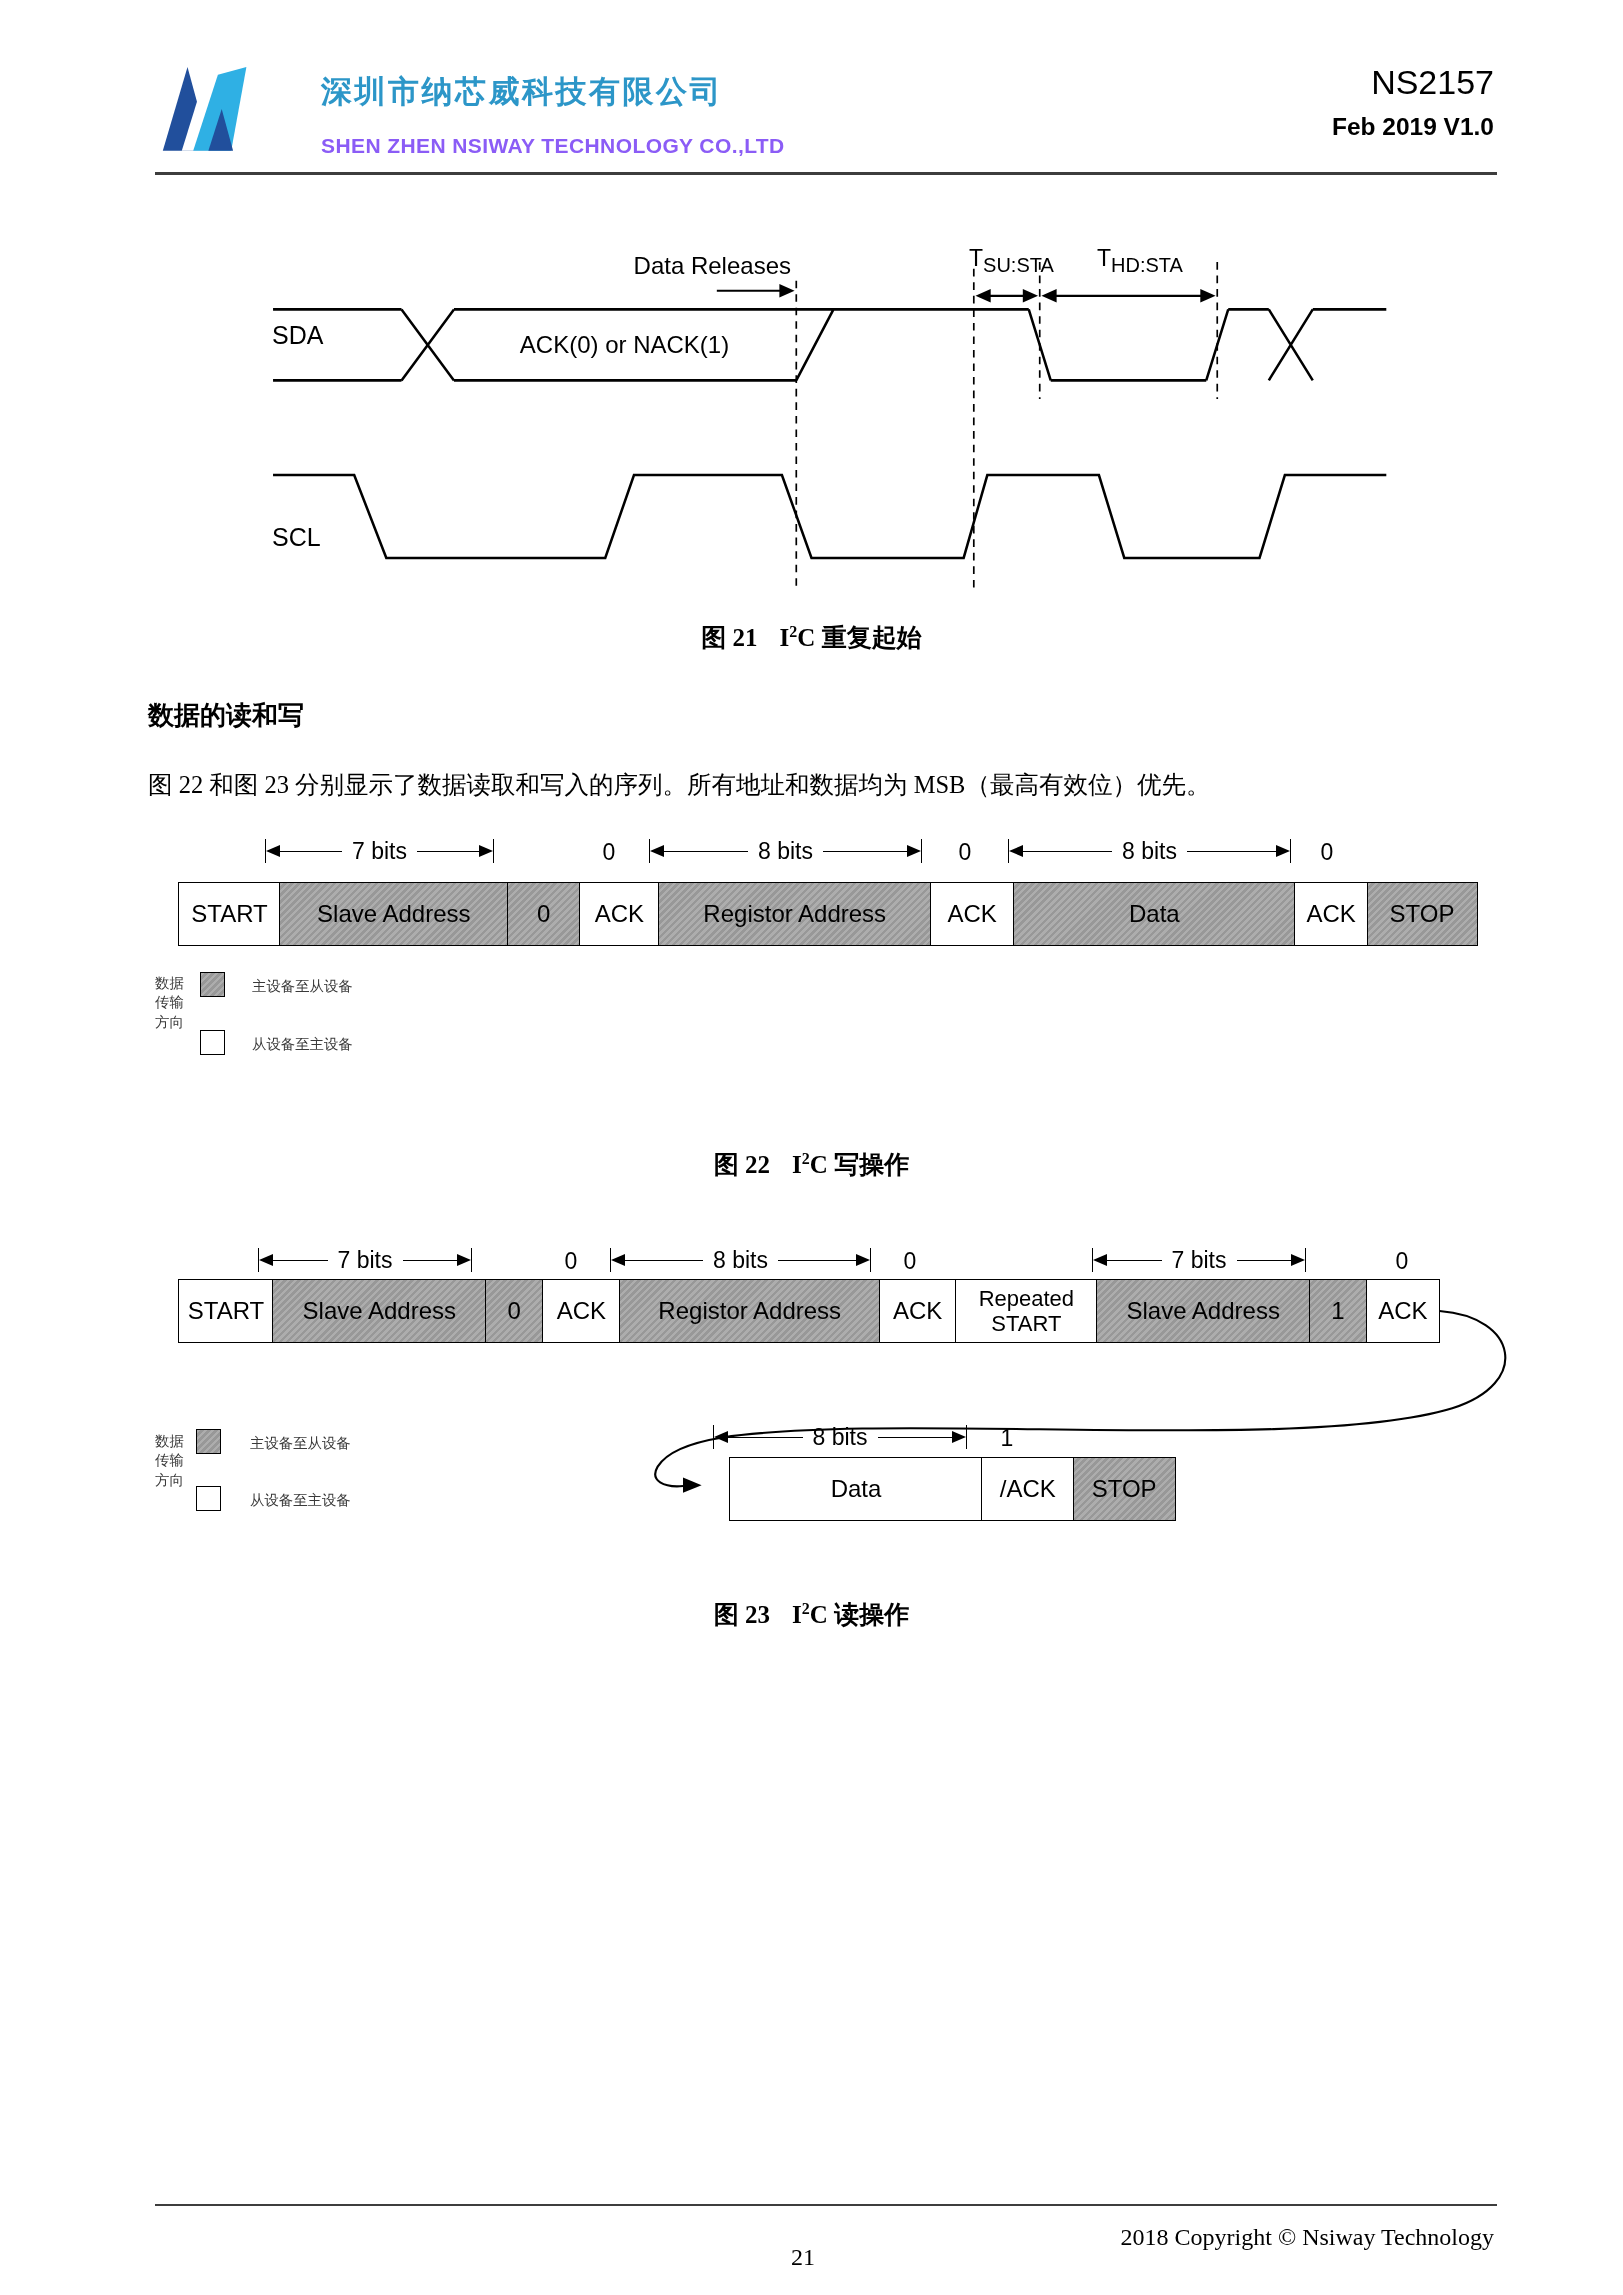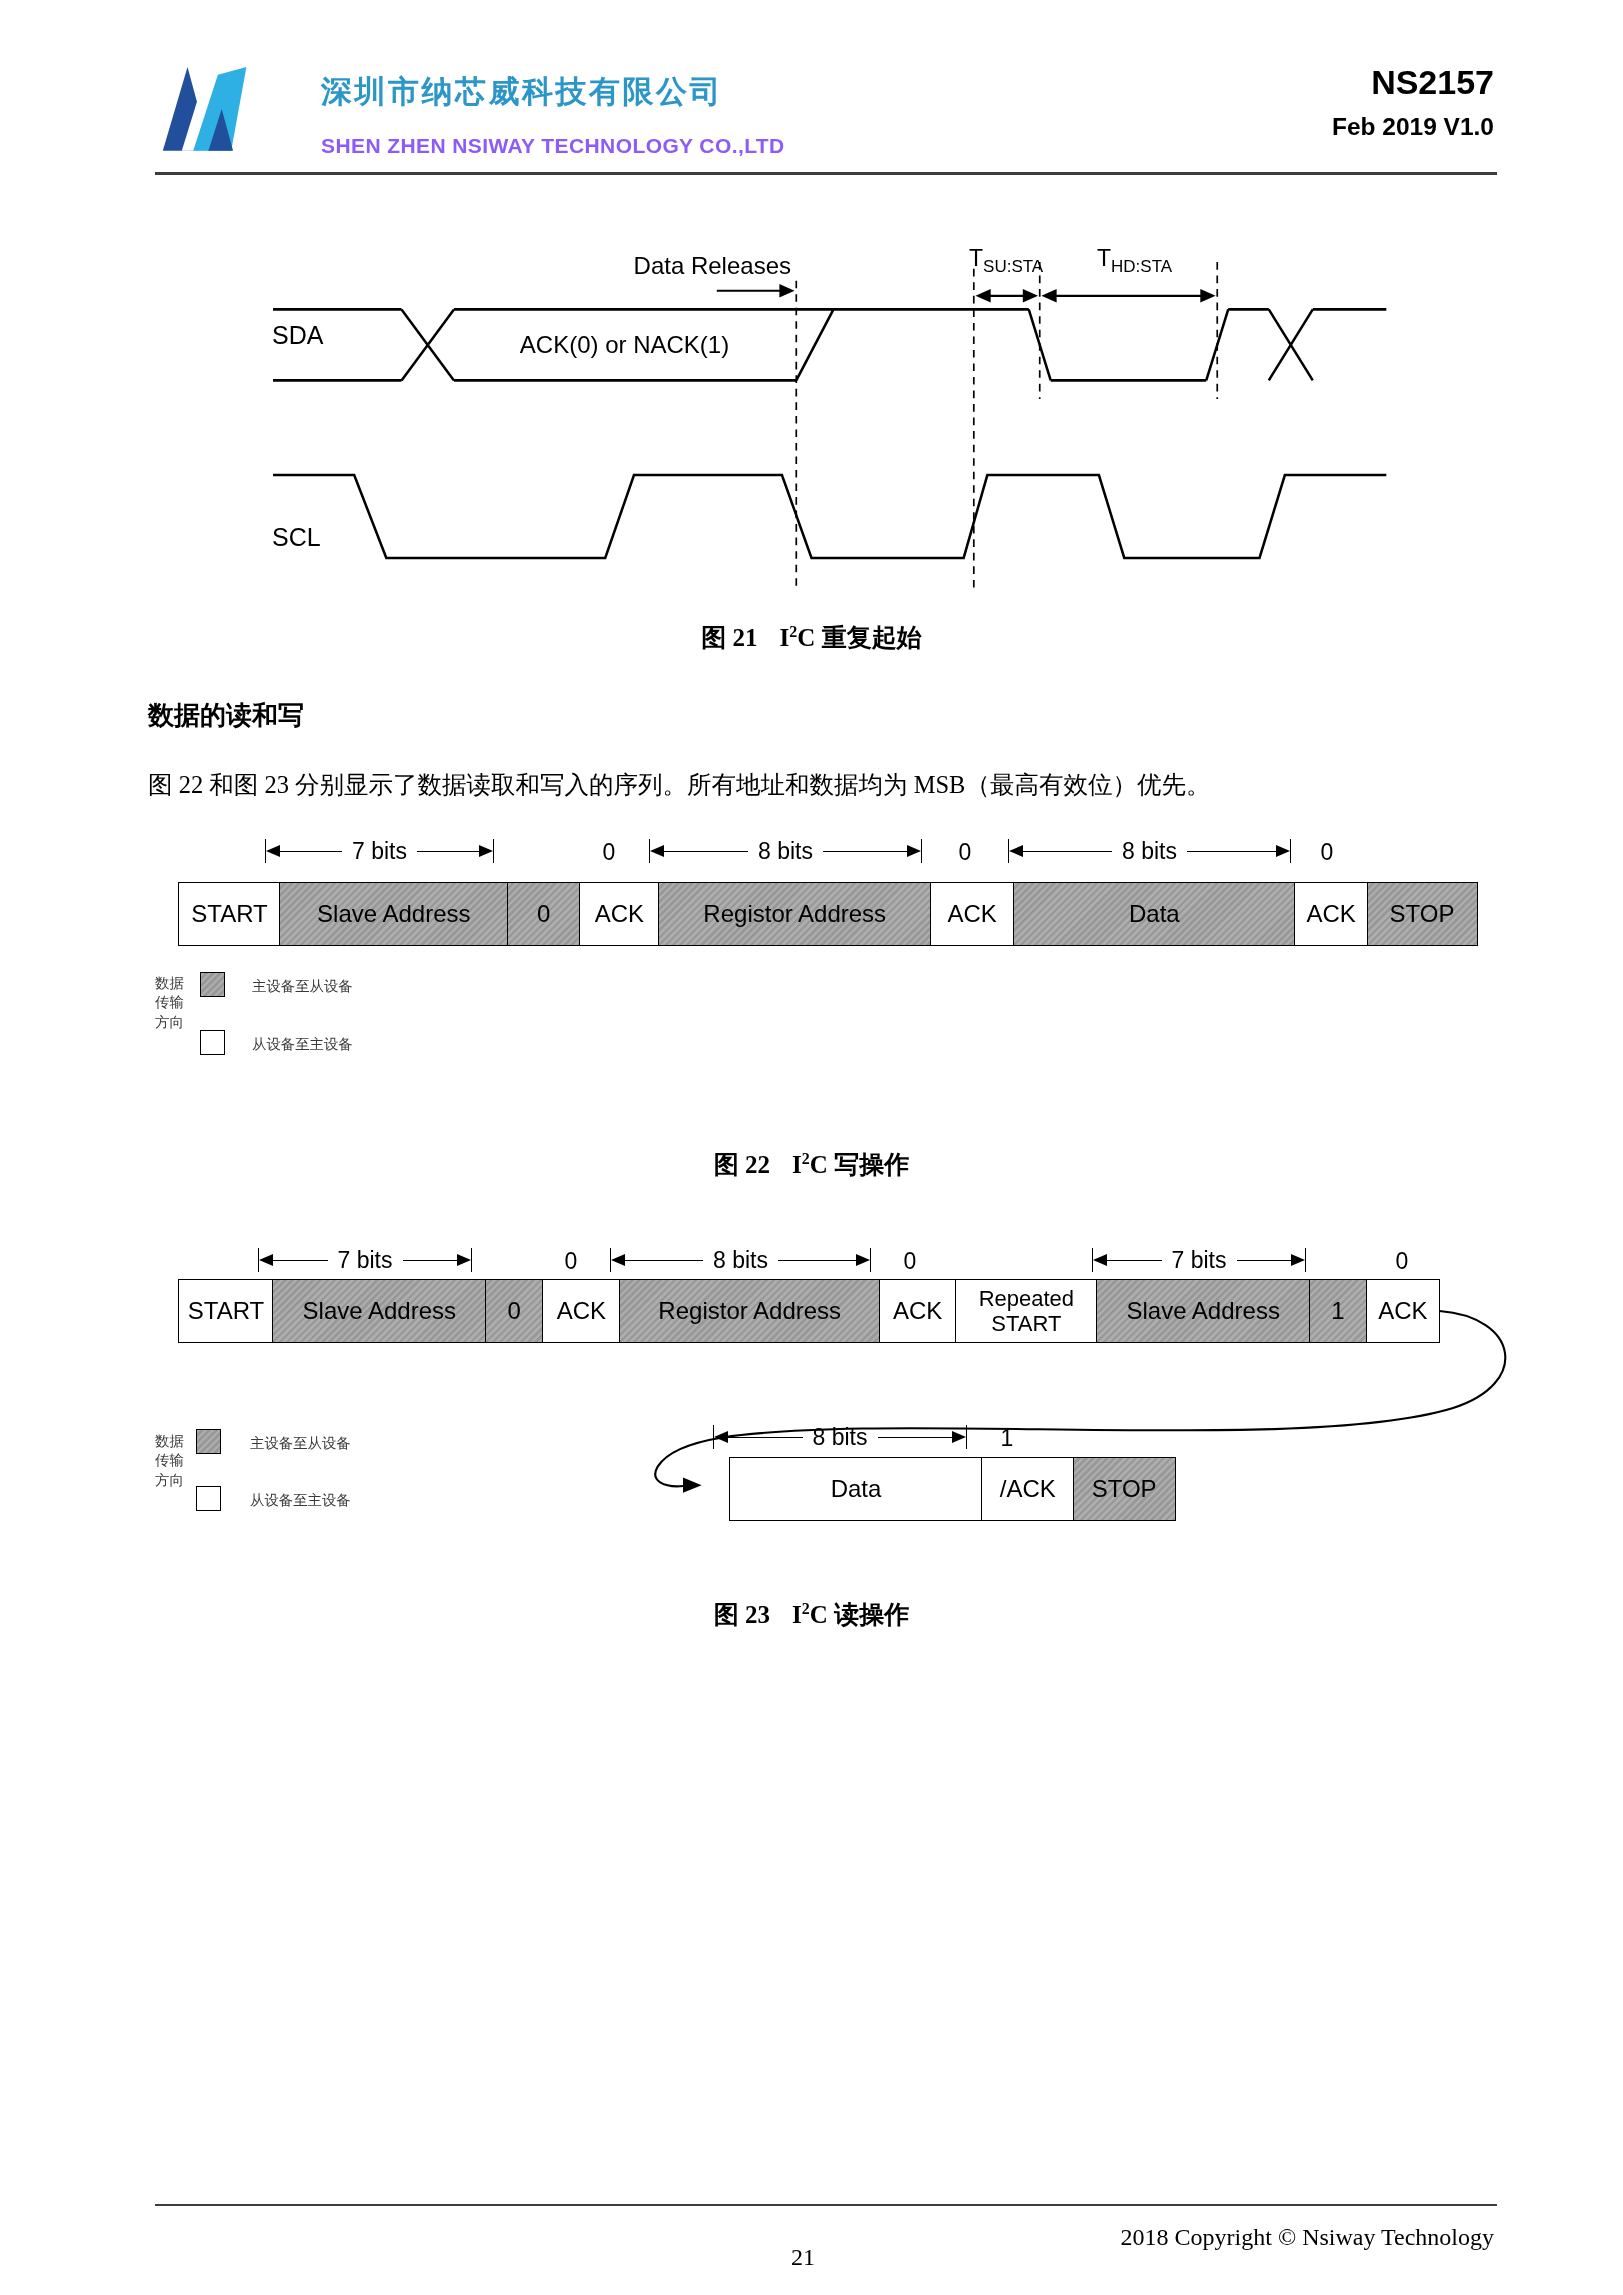--- a/index.html
+++ b/index.html
@@ -9,36 +9,36 @@
     width:1623px; height:2295px;
     font-family:"Liberation Sans", sans-serif;
     color:#000;
     overflow:hidden;
   }
   .abs { position:absolute; }
 
   
   .company-cn { font-size:31px; font-weight:bold; letter-spacing:2.5px; color:#2c96c8; }
   .company-en { font-size:21px; font-weight:bold; letter-spacing:0.4px; color:#8b5cf6;margin-top:16px; }
-  .part-number { font-size:34px; font-weight:bold; text-align:right; }
+  .part-number { font-size:34px; font-weight:normal; text-align:right; }
   .revision { font-size:24.5px; font-weight:bold; }
   .rule { background:#3d3d3d; }
 
   
   svg.overlay { left:0; top:0; pointer-events:none; }
   .wave { fill:none; stroke:#000; stroke-width:3; }
   .dash { fill:none; stroke:#000; stroke-width:2; stroke-dasharray:9 7; }
   .aline { stroke:#000; stroke-width:2.5; }
   .ahead { fill:#000; stroke:none; }
   .conn { fill:none; stroke:#000; stroke-width:2.5; }
 
   .sig-label { font-size:25px; }
   .wave-text { font-size:24px; }
   .t-label { font-size:23px; white-space:nowrap; }
-  .t-label sub { font-size:17px; }
+  .t-label sub { font-size:20px; }
 
   
   .caption {
     position:absolute; left:0; width:1623px; text-align:center;
     font-weight:bold; font-size:25px;
     font-family:"Liberation Serif", serif;
   }
   .caption sup { font-size:16px; }
   .cap-gap { display:inline-block; width:22px; }
   .heading { font-size:26px; font-weight:bold; font-family:"Liberation Serif", serif; }

